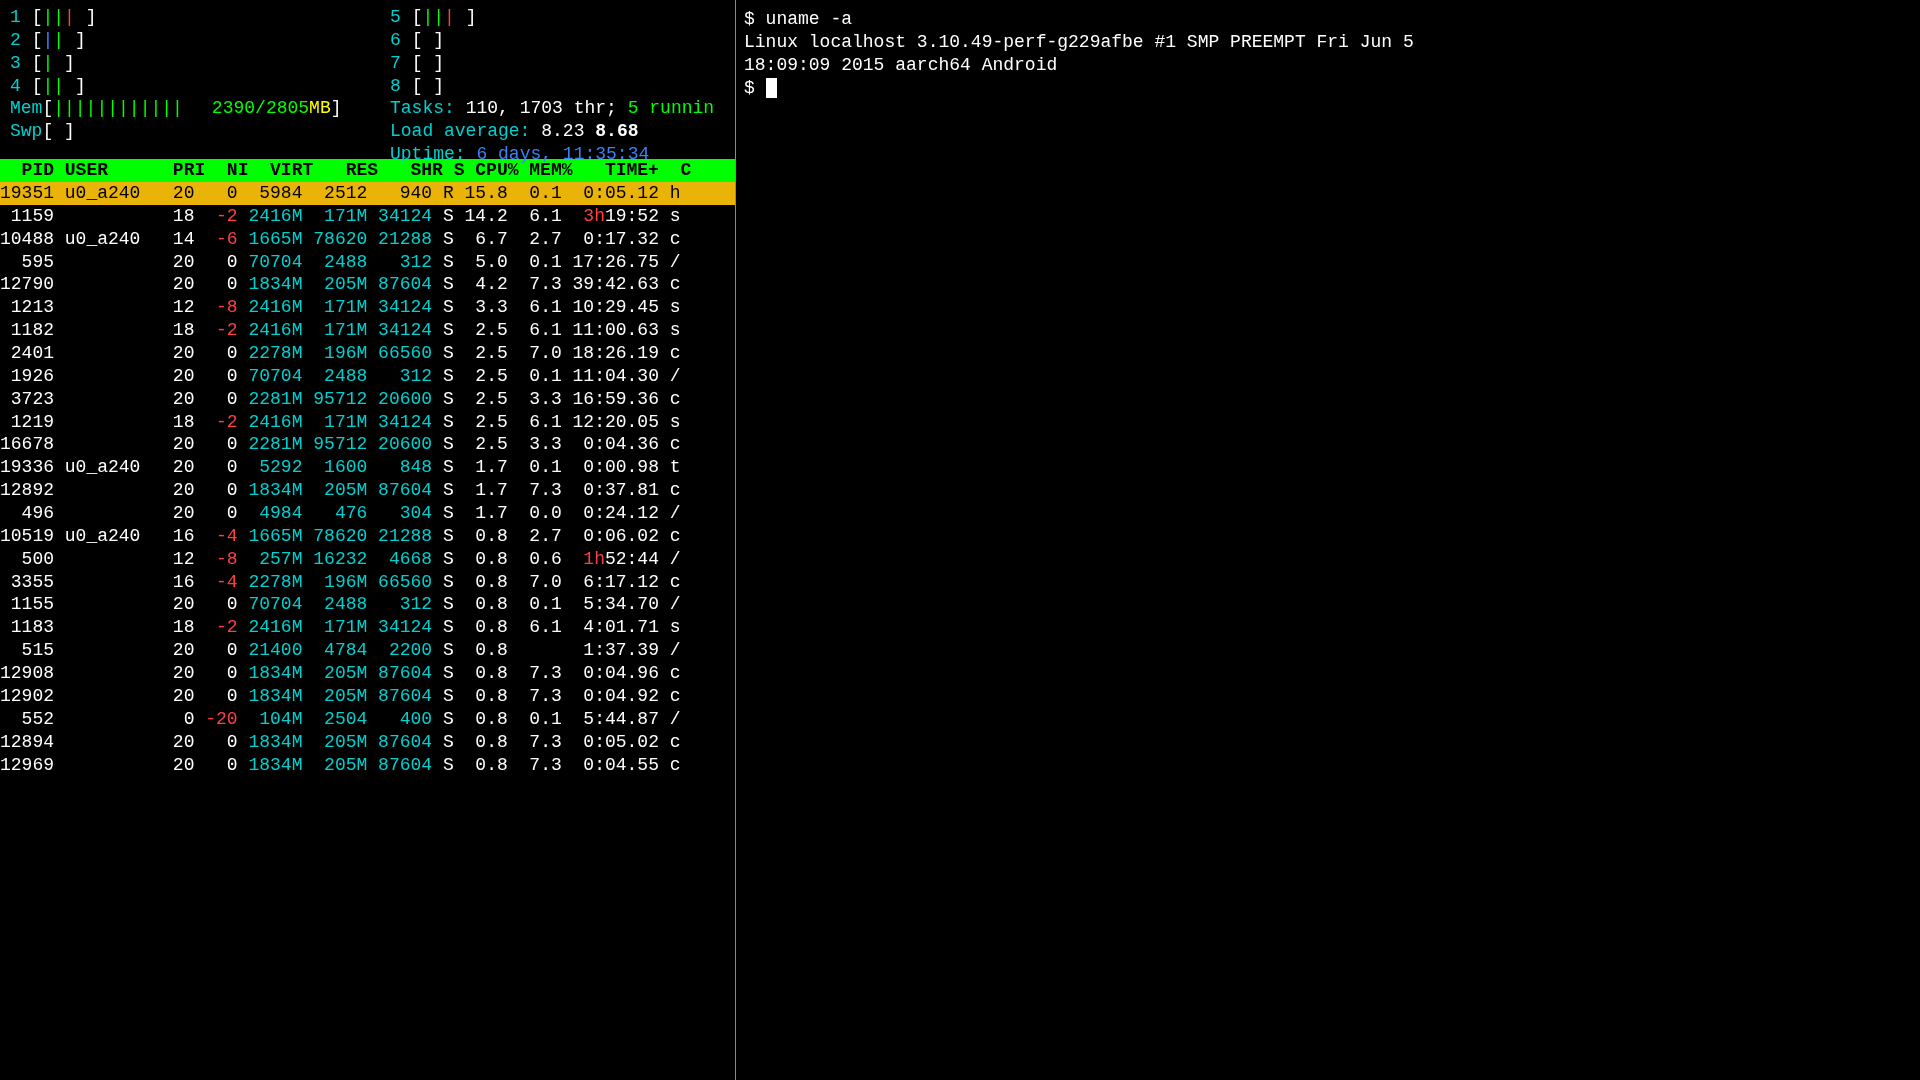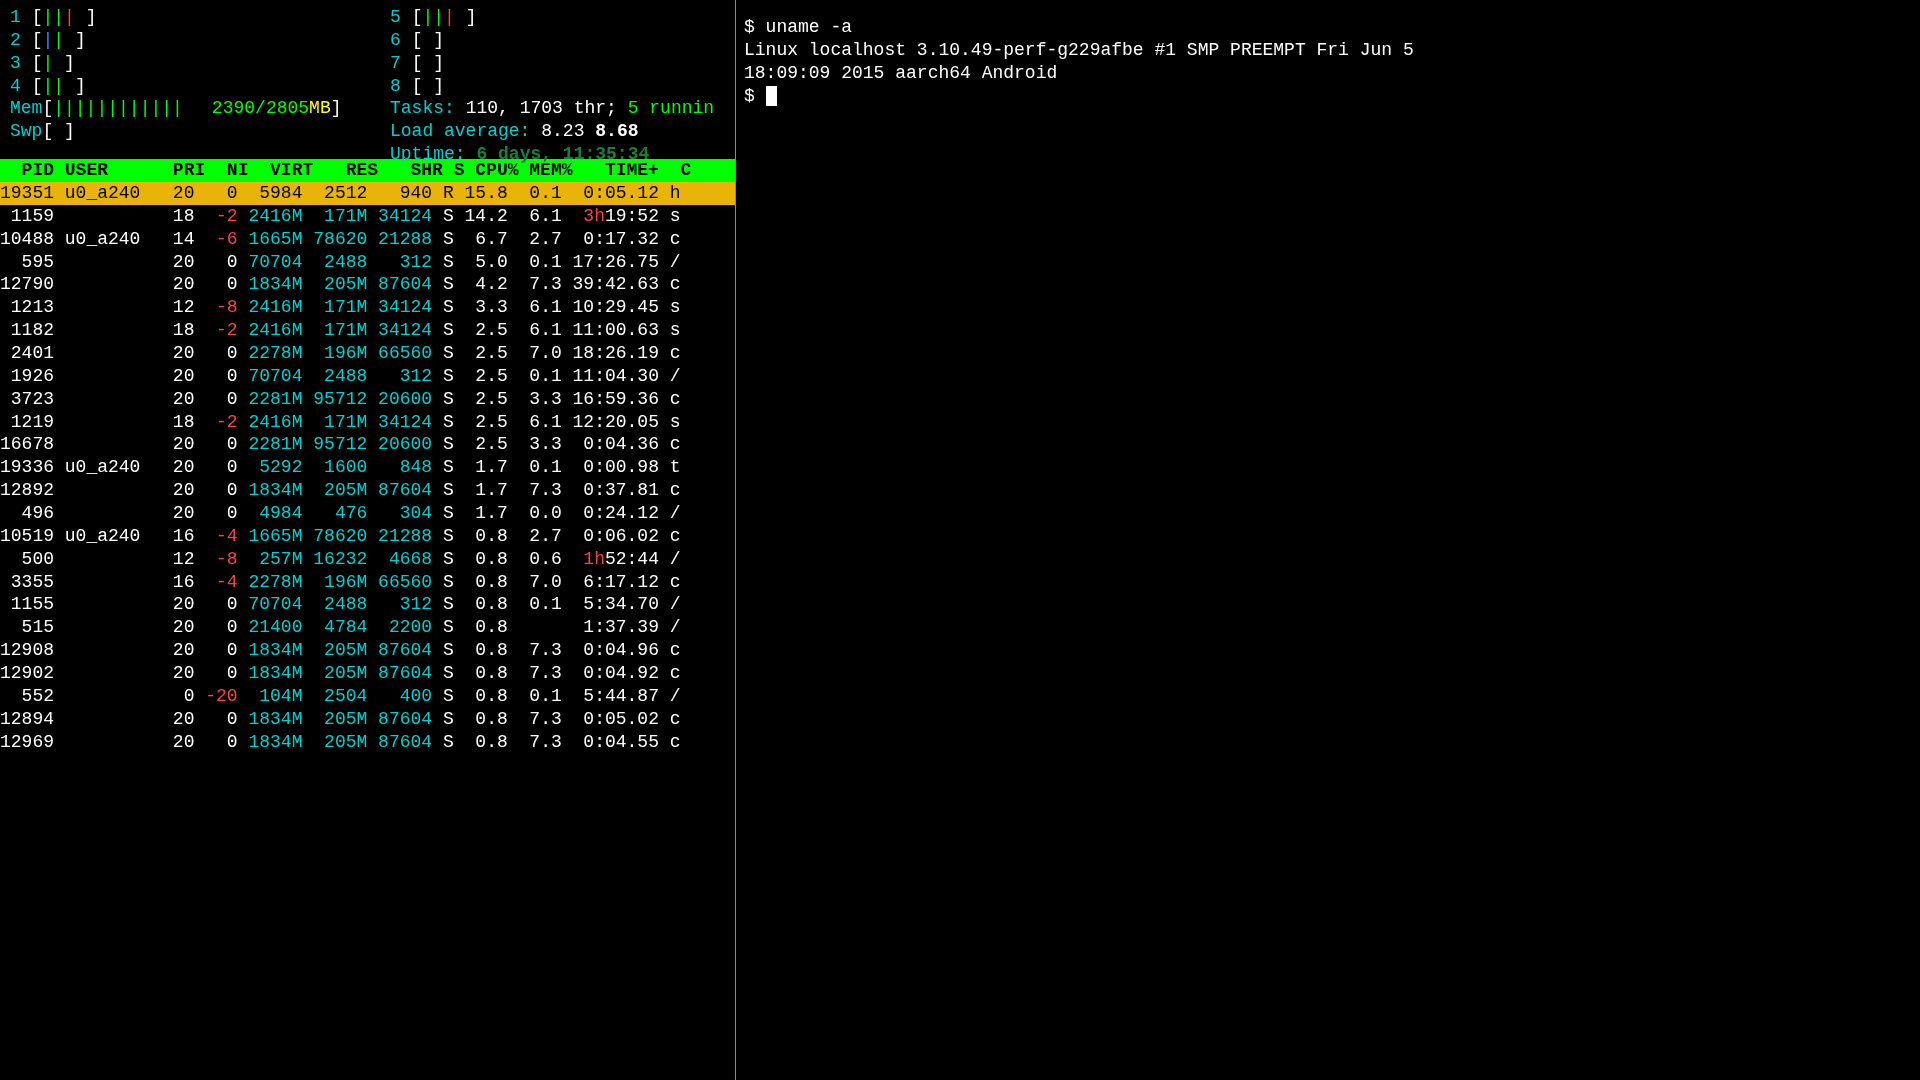--- a/index.html
+++ b/index.html
@@ -15,35 +15,35 @@
     display: flex;
   }
   .left-pane {
     width: 736px;
     height: 100%;
     border-right: 1px solid #888;
     overflow: hidden;
   }
   .right-pane {
     flex: 1;
-    padding: 16px 8px;
+    padding: 8px 8px;
   }
   .header {
     padding: 6px 10px 2px 10px;
   }
   .cpu-num { color: #00d0d0; width: 28px; text-align: right; }
   .bracket { color: #fff; }
   .mem-label { color: #00d0d0; text-align: center; }
   .mem-val { color: #00ff00; margin-left: 29px; }
   .tasks-col { position: absolute; left: 390px; top: 6px; }
   .tasks-label { color: #00d0d0; }
   .tasks-val { color: #fff; }
   .running { color: #00ff00; }
   .load-val { color: #fff; }
-  .uptime { color: #15803d; font-weight: bold; }
+  .uptime { color: #3b82f6; }
   .table-header {
     background: #00ff00;
     color: #000;
     font-weight: bold;
     white-space: pre;
   }
   .selected-row {
     background: #eab308;
     color: #000;
     white-space: pre;
@@ -111,20 +111,21 @@
       <div class="process-row"> 3723           20 <span class="">  0</span> <span class="virt">2281M</span> <span class="virt">95712</span> <span class="virt">20600</span> S  2.5  3.3 16:59.36 c</div>
       <div class="process-row"> 1219           18 <span class="ni-red"> -2</span> <span class="virt">2416M</span> <span class="virt"> 171M</span> <span class="virt">34124</span> S  2.5  6.1 12:20.05 s</div>
       <div class="process-row">16678           20 <span class="">  0</span> <span class="virt">2281M</span> <span class="virt">95712</span> <span class="virt">20600</span> S  2.5  3.3  0:04.36 c</div>
       <div class="process-row">19336 u0_a240   20 <span class="">  0</span> <span class="virt"> 5292</span> <span class="virt"> 1600</span> <span class="virt">  848</span> S  1.7  0.1  0:00.98 t</div>
       <div class="process-row">12892           20 <span class="">  0</span> <span class="virt">1834M</span> <span class="virt"> 205M</span> <span class="virt">87604</span> S  1.7  7.3  0:37.81 c</div>
       <div class="process-row">  496           20 <span class="">  0</span> <span class="virt"> 4984</span> <span class="virt">  476</span> <span class="virt">  304</span> S  1.7  0.0  0:24.12 /</div>
       <div class="process-row">10519 u0_a240   16 <span class="ni-red"> -4</span> <span class="virt">1665M</span> <span class="virt">78620</span> <span class="virt">21288</span> S  0.8  2.7  0:06.02 c</div>
       <div class="process-row">  500           12 <span class="ni-red"> -8</span> <span class="virt"> 257M</span> <span class="virt">16232</span> <span class="virt"> 4668</span> S  0.8  0.6  <span class="time-red">1h</span>52:44 /</div>
       <div class="process-row"> 3355           16 <span class="ni-red"> -4</span> <span class="virt">2278M</span> <span class="virt"> 196M</span> <span class="virt">66560</span> S  0.8  7.0  6:17.12 c</div>
       <div class="process-row"> 1155           20 <span class="">  0</span> <span class="virt">70704</span> <span class="virt"> 2488</span> <span class="virt">  312</span> S  0.8  0.1  5:34.70 /</div>
+      <div class="process-row"> 1183           18 <span class="ni-red"> -2</span> <span class="virt">2416M</span> <span class="virt"> 171M</span> <span class="virt">34124</span> S  0.8  6.1  4:01.71 s</div>
       <div class="process-row">  515           20 <span class="">  0</span> <span class="virt">21400</span> <span class="virt"> 4784</span> <span class="virt"> 2200</span> S  0.8       1:37.39 /</div>
       <div class="process-row">12908           20 <span class="">  0</span> <span class="virt">1834M</span> <span class="virt"> 205M</span> <span class="virt">87604</span> S  0.8  7.3  0:04.96 c</div>
       <div class="process-row">12902           20 <span class="">  0</span> <span class="virt">1834M</span> <span class="virt"> 205M</span> <span class="virt">87604</span> S  0.8  7.3  0:04.92 c</div>
       <div class="process-row">  552            0 <span class="ni-red">-20</span> <span class="virt"> 104M</span> <span class="virt"> 2504</span> <span class="virt">  400</span> S  0.8  0.1  5:44.87 /</div>
       <div class="process-row">12894           20 <span class="">  0</span> <span class="virt">1834M</span> <span class="virt"> 205M</span> <span class="virt">87604</span> S  0.8  7.3  0:05.02 c</div>
       <div class="process-row">12969           20 <span class="">  0</span> <span class="virt">1834M</span> <span class="virt"> 205M</span> <span class="virt">87604</span> S  0.8  7.3  0:04.55 c</div>
     </div>
 </div>
 
 <div class="right-pane">

